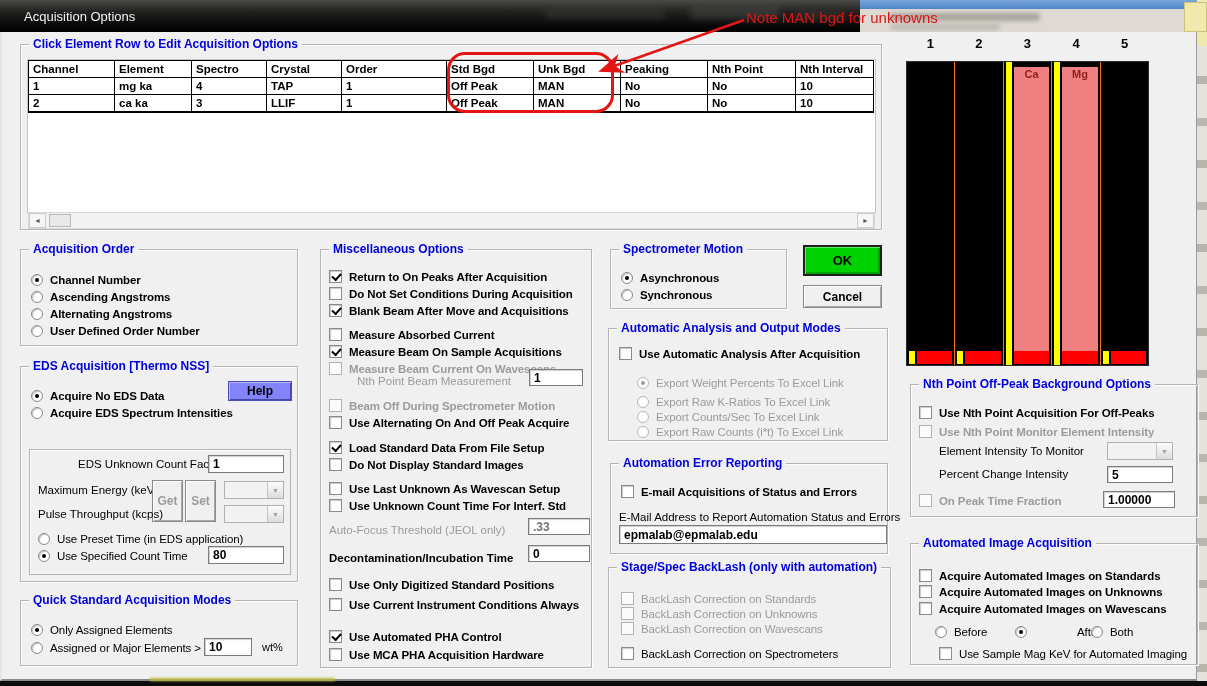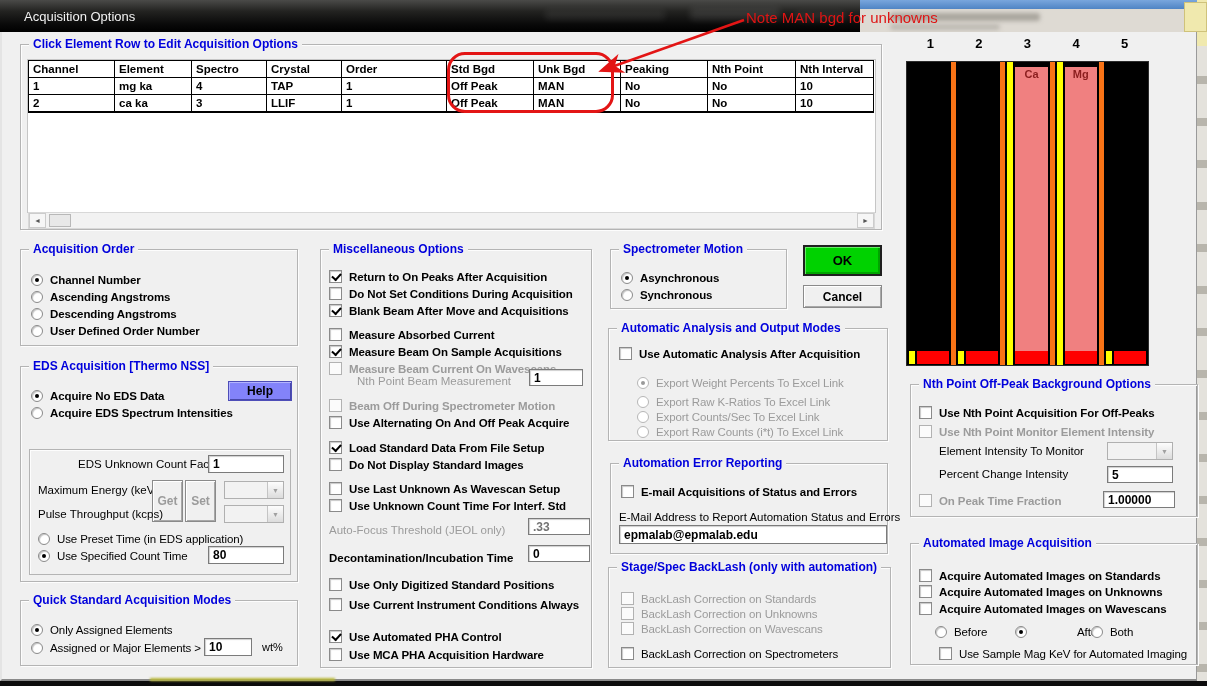--- a/index.html
+++ b/index.html
@@ -75,21 +75,21 @@
   .etable th,.etable td{border:1px solid #000;text-align:left;padding:1px 4px;height:17px;white-space:nowrap;overflow:hidden;font-size:11.5px;}
   .hsb{position:absolute;background:#f2f2f2;border:1px solid #d8d8d8;}
   .hsb .ar{position:absolute;top:0;width:17px;height:15px;background:#f6f6f6;border:1px solid #cccccc;
     display:flex;align-items:center;justify-content:center;font-size:7px;color:#555;}
   .hsb .th{position:absolute;left:20px;top:1px;width:22px;height:13px;background:#e8e8e8;border:1px solid #b8b8b8;}
 
   
   .spnums{position:absolute;display:flex;font-weight:bold;font-size:13px;color:#000;}
   .spnums span{flex:1;text-align:center;}
   .specpanel{position:absolute;background:#000;border:1px solid #2c2c2c;display:flex;}
-  .spcol{position:relative;flex:1;border-left:5px solid #f97316;}
+  .spcol{position:relative;flex:1;border-left:1px solid #f97316;}
   .spcol:first-child{border-left:none;}
   .spcol .ystrip{position:absolute;left:2px;bottom:1px;width:6px;height:13px;background:#ffff00;}
   .spcol.active .ystrip{top:0;bottom:0;height:auto;}
   .spcol .smain{position:absolute;left:10px;right:2px;top:5px;bottom:14px;}
   .spcol.active .smain{background:#f08080;}
   .spcol .el{display:none;}
   .spcol.active .el{display:block;text-align:center;color:#8b1e1e;font-size:11px;font-weight:bold;padding-top:1px;}
   .spcol .rbar{position:absolute;left:10px;right:2px;bottom:1px;height:13px;background:#ff0000;}
 
   
@@ -187,21 +187,21 @@
     <div class="rd sel" style="left:10px;top:22px;">
       <span class="ci"></span>
       <span class="tx focus">Channel Number</span>
     </div>
     <div class="rd" style="left:10px;top:39px;">
       <span class="ci"></span>
       <span class="tx">Ascending Angstroms</span>
     </div>
     <div class="rd" style="left:10px;top:56px;">
       <span class="ci"></span>
-      <span class="tx">Descending Angstroms</span>
+      <span class="tx">Alternating Angstroms</span>
     </div>
     <div class="rd" style="left:10px;top:73px;">
       <span class="ci"></span>
       <span class="tx">User Defined Order Number</span>
     </div>
   </div>
 
   <div class="grp" style="left:18px;top:334px;width:278px;height:216px;">
     <span class="glabel">EDS Acquisition [Thermo NSS]</span>
     <div class="btn help-btn" style="left:207px;top:14px;width:64px;height:20px;">Help</div>

